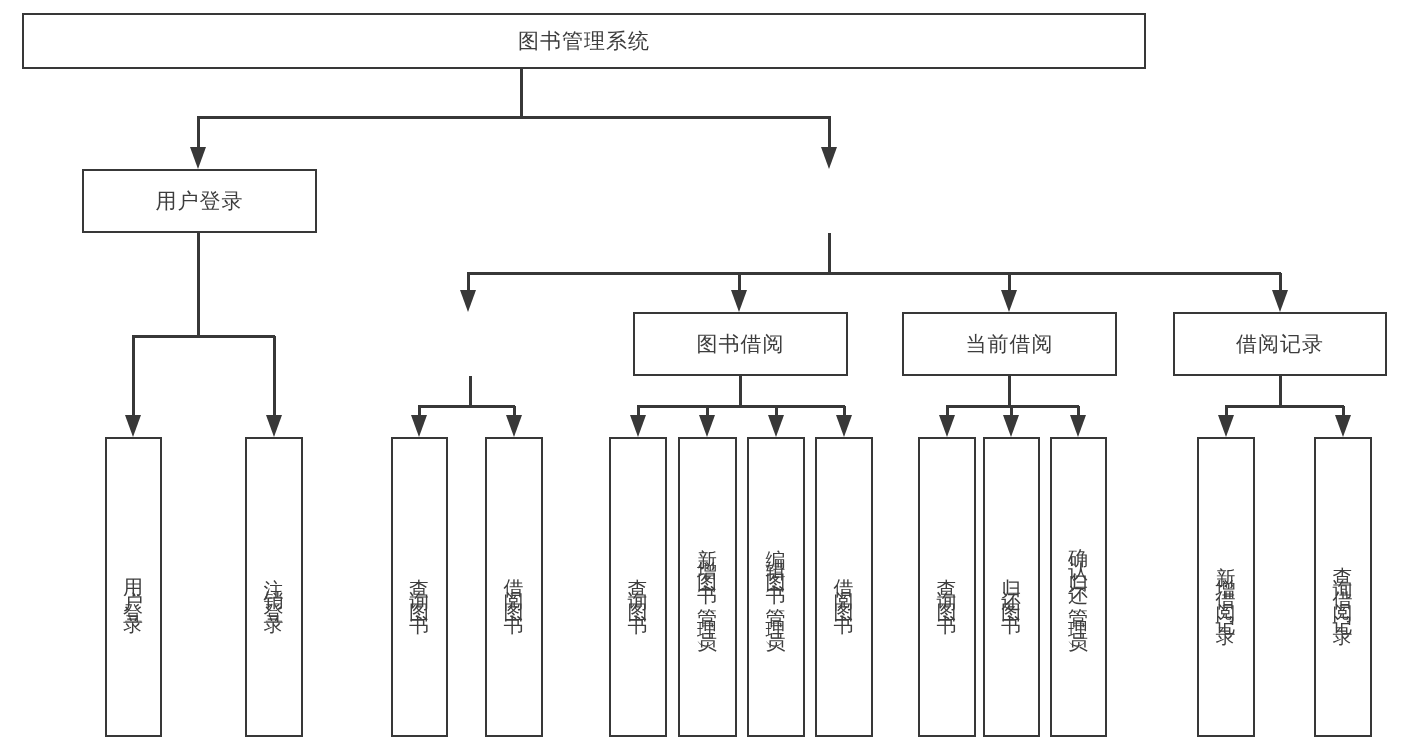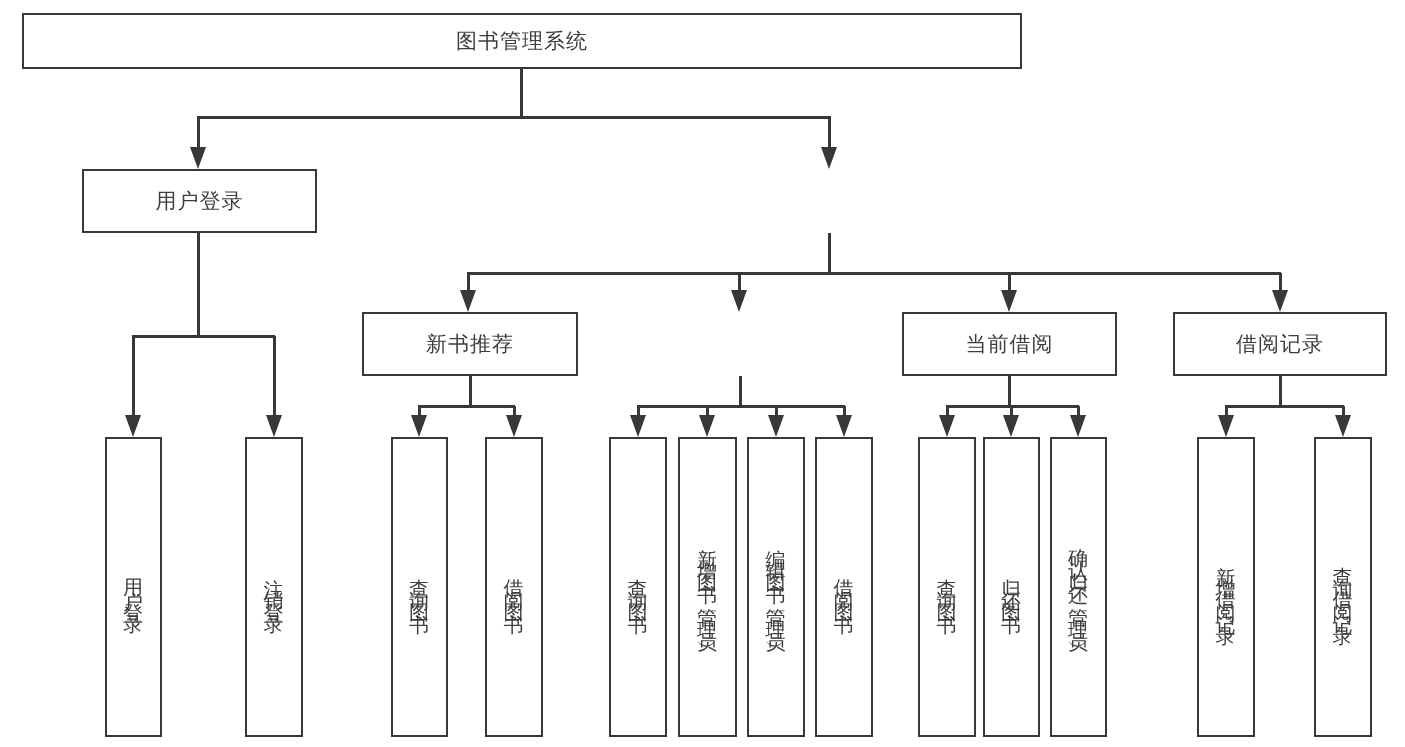--- a/index.html
+++ b/index.html
@@ -55,33 +55,33 @@
     color:#a6a6a6;
     letter-spacing:0.5px;
     white-space:nowrap;
   }
 </style>
 </head>
 <body>
 
 <div class="canvas">
 
-  <div class="node" style="left:22px;top:13px;width:1000px;height:56px">
+  <div class="node" style="left:22px;top:13px;width:1124px;height:56px">
     <span>图书管理系统</span>
   </div>
 
   <div class="node" style="left:82px;top:169px;width:235px;height:64px">
     <span>用户登录</span>
   </div>
 
 
-  <div class="node" style="left:362px;top:312px;width:216px;height:64px">
-    <span>新书推荐</span>
-  </div>
-
+
+  <div class="node" style="left:633px;top:312px;width:215px;height:64px">
+    <span>图书借阅</span>
+  </div>
 
   <div class="node" style="left:902px;top:312px;width:215px;height:64px">
     <span>当前借阅</span>
   </div>
 
   <div class="node" style="left:1173px;top:312px;width:214px;height:64px">
     <span>借阅记录</span>
   </div>
 
   <div class="vnode" style="left:105px;top:437px;width:57px;height:300px">

